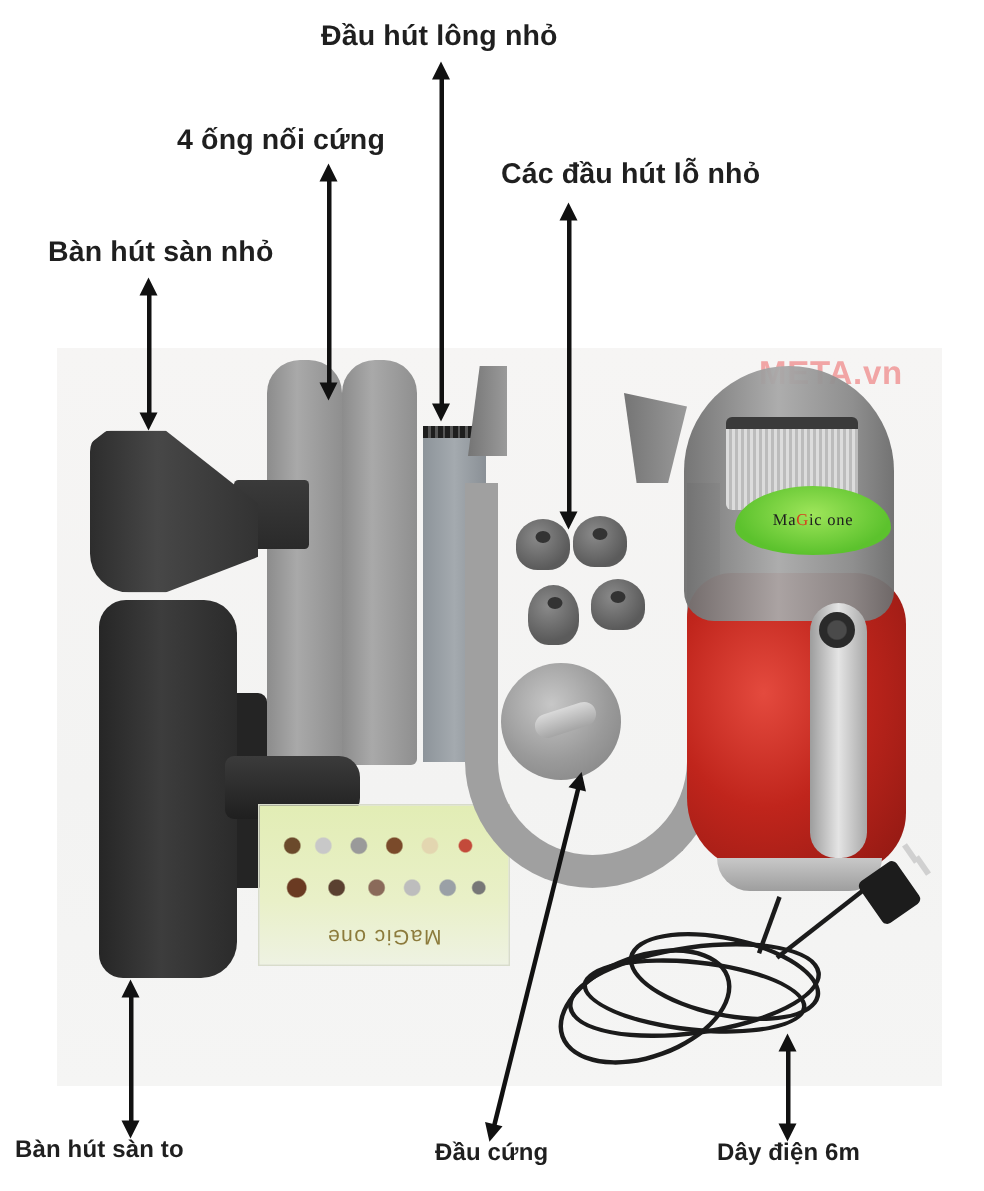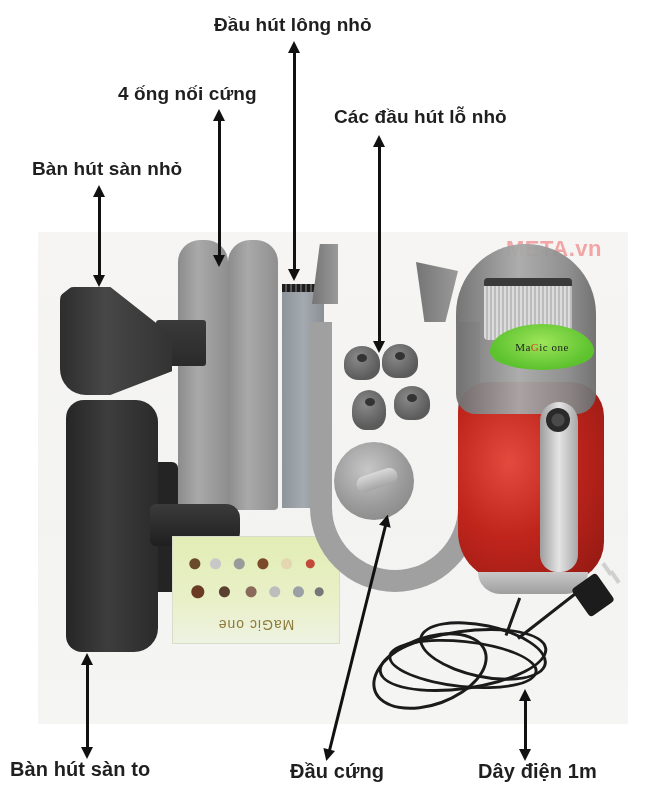--- a/index.html
+++ b/index.html
@@ -3,21 +3,21 @@
 <meta charset="utf-8">
 <style>
   * { box-sizing: border-box; margin: 0; padding: 0; }
   html, body { width: 656px; height: 794px; background: #ffffff; overflow: hidden; }
   body { position: relative; font-family: "Liberation Sans", sans-serif; }
 
   .label {
     position: absolute; font-weight: bold; font-size: 19px; color: #1f1f1f;
     white-space: nowrap; letter-spacing: 0.1px;
   }
-  .label.bottom { font-size: 20px; }
+  .label.bottom { font-size: 16px; }
 
   .arrow { position: absolute; width: 3px; background: #111; }
   .arrow.up::before, .arrow.down::after {
     content: ""; position: absolute; left: -5px; width: 0; height: 0;
     border-left: 6.5px solid transparent; border-right: 6.5px solid transparent;
   }
   .arrow.up::before { top: -11px; border-bottom: 12px solid #111; }
   .arrow.down::after { bottom: -11px; border-top: 12px solid #111; }
 
   .photo {
@@ -207,21 +207,21 @@
 </style>
 </head>
 <body>
 
 <div class="label" style="left:214px; top:14px;">Đầu hút lông nhỏ</div>
 <div class="label" style="left:118px; top:83px;">4 ống nối cứng</div>
 <div class="label" style="left:334px; top:106px;">Các đầu hút lỗ nhỏ</div>
 <div class="label" style="left:20px; top:158px;margin-left:12px;">Bàn hút sàn nhỏ</div>
 <div class="label bottom" style="left:10px; top:758px;">Bàn hút sàn to</div>
 <div class="label bottom" style="left:290px; top:760px;">Đầu cứng</div>
-<div class="label bottom" style="left:478px; top:760px;">Dây điện 1m</div>
+<div class="label bottom" style="left:478px; top:760px;">Dây điện 6m</div>
 
 <div class="photo">
   <div class="watermark">META.vn</div>
 
   <div class="tube t1"></div>
   <div class="tube t2"></div>
 
   <div class="small-head-neck"></div>
   <div class="small-head"></div>
 

